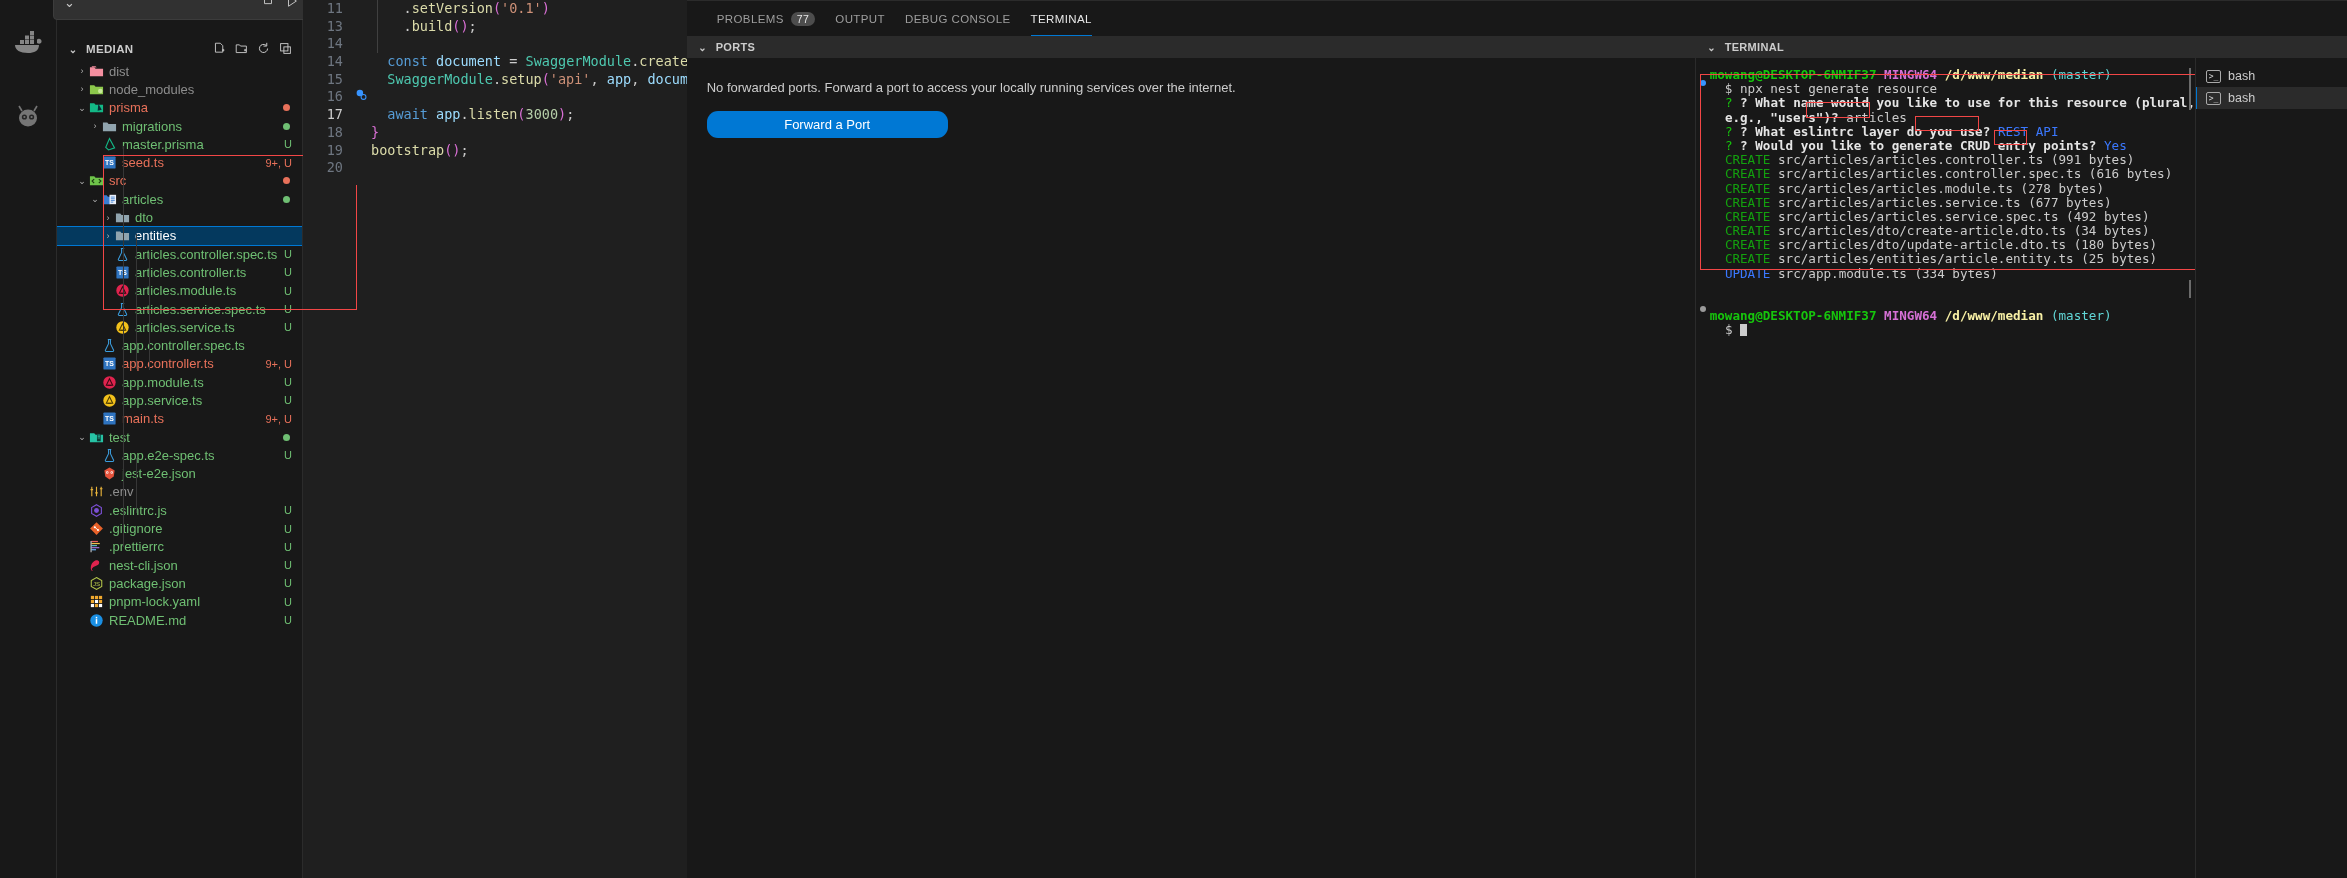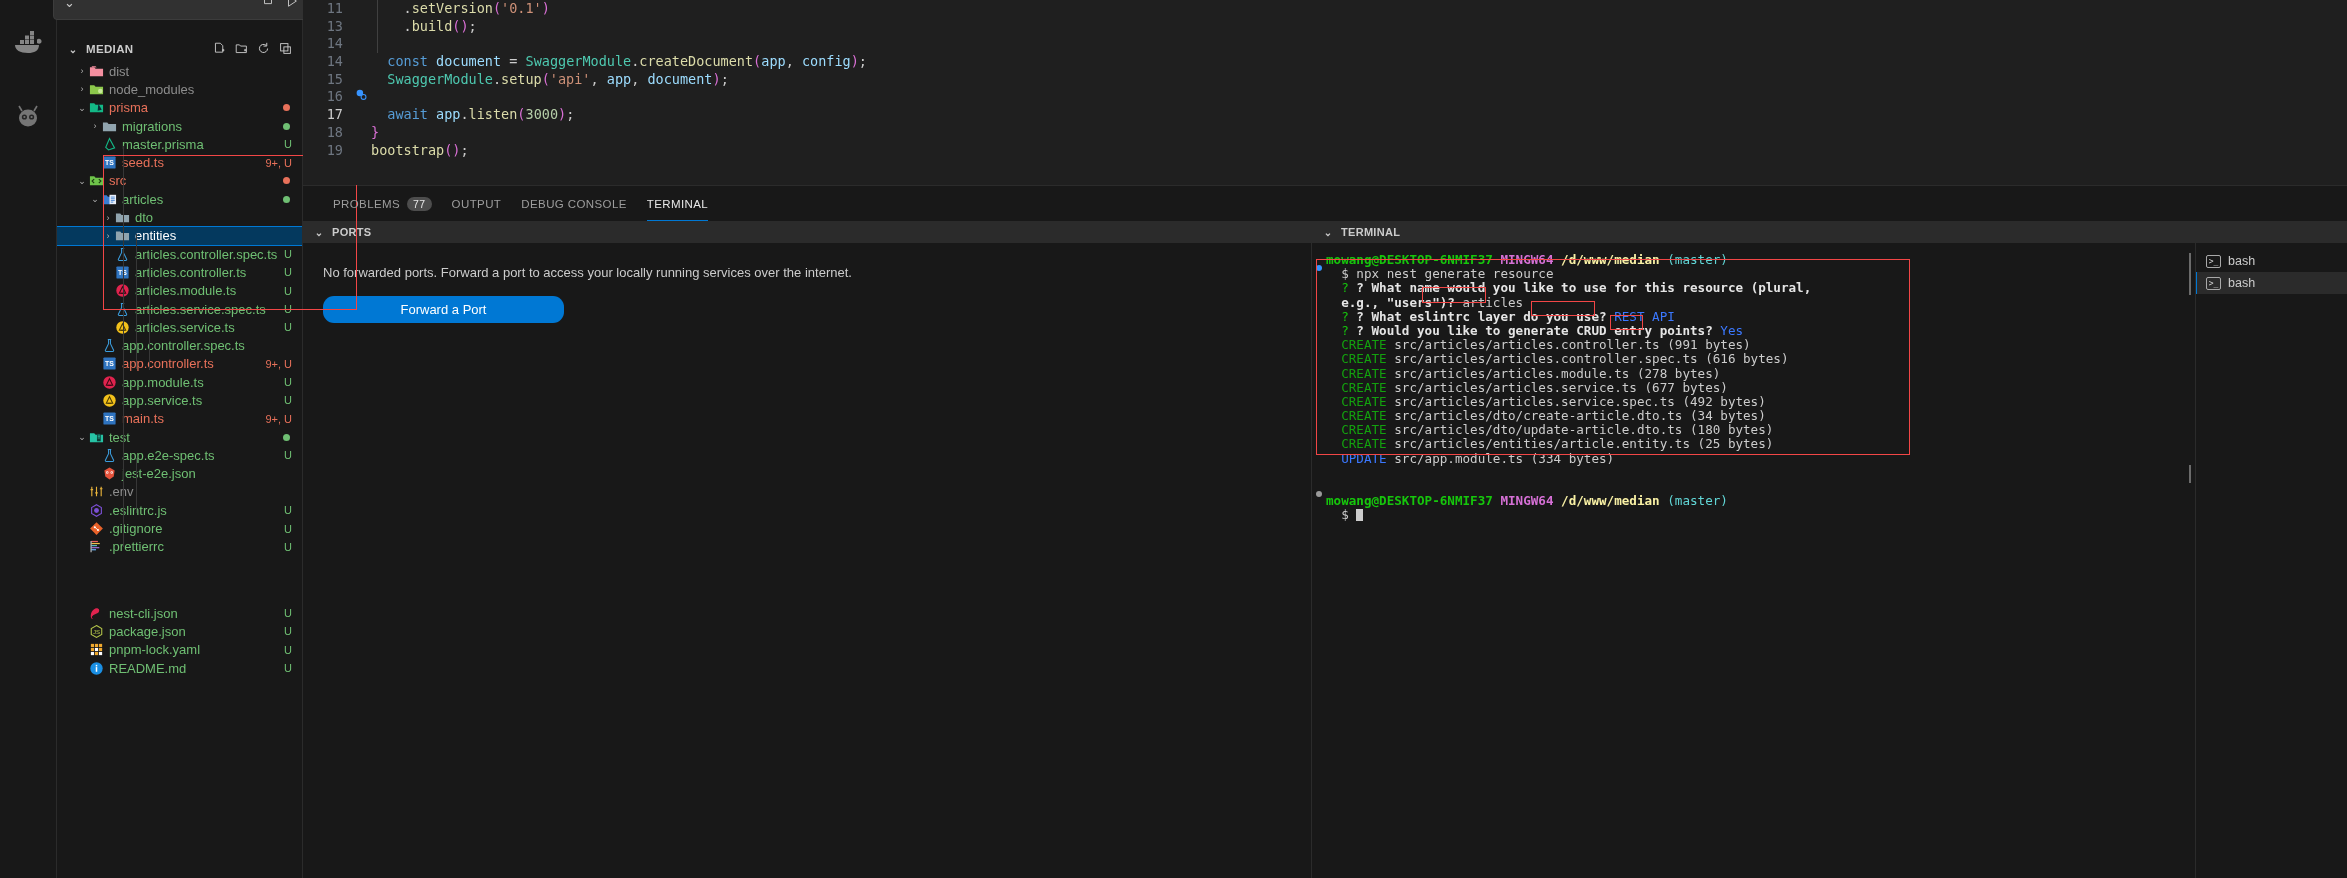--- a/index.html
+++ b/index.html
@@ -67,21 +67,21 @@
   .c-red   { color: #e8715a; }
   .c-gray  { color: #8d8d8d; }
 
   
   .ficon svg { display:block; }
 
   
   .annot { position: absolute; border: 1px solid #f24646; pointer-events: none; }
 
   
-  .main { flex: 1; display: flex; flex-direction: column; min-width: 0; background: #1f1f1f; }
+  .main { flex: 1; display: flex; min-width: 0; background: #1f1f1f; }
   .editor {
     height: 185px; background: #1f1f1f; position: relative; overflow: hidden;
     font-family: "DejaVu Sans Mono", "Liberation Mono", monospace;
     font-size: 13.5px; line-height: 17.7px;
   }
   .code-line { display: flex; height: 17.7px; align-items: center; }
   .ln { width: 52px; text-align: right; color: #6e7681; flex: 0 0 52px; padding-right: 12px; }
   .ln.cur { color: #cccccc; }
   .gutter-glyph { width: 16px; flex: 0 0 16px; }
   .code-text { white-space: pre; }
@@ -542,21 +542,21 @@
                 <rect x="2.5" y="6.4" width="6" height="1.3" fill="#56b6c2"></rect>
                 <rect x="2.5" y="8.6" width="8.5" height="1.3" fill="#a06fd6"></rect>
                 <rect x="2.5" y="10.8" width="5" height="1.3" fill="#61afef"></rect>
                 <path d="M2.2 2v12" stroke="#cfd3d8" stroke-width="1.1"></path>
               </g>
             </svg>
           </span>
           <span class="label c-green">.prettierrc</span>
           <span class="badge c-green">U</span>
         </div>
-        <div class="row" style="padding-left: 19px; margin-top: 48px;">
+        <div class="row" style="padding-left: 19px;">
           <span class="noarrow"></span>
           <span class="ficon">
             <svg width="15" height="15" viewBox="0 0 16 16">
               <path d="M2 9 C3 4 7 1.5 9.5 2.6 c2 .9 1.6 3.4 .3 4.6 C8 8.8 5 8.6 3.4 11 c-.8 1.2 -.2 2.4 1 2.8 C2.6 14.2 1.4 11.8 2 9z" fill="#e0234e"></path>
             </svg>
           </span>
           <span class="label c-green">nest-cli.json</span>
           <span class="badge c-green">U</span>
         </div>
         <div class="row" style="padding-left: 19px;">
@@ -657,20 +657,25 @@
         </div>
         <div class="code-line">
           <span class="ln">18</span>
           <span class="gutter-glyph"></span>
           <span class="code-text"><span class="t-paren">}</span></span>
         </div>
         <div class="code-line">
           <span class="ln">19</span>
           <span class="gutter-glyph"></span>
           <span class="code-text"><span class="t-fn">bootstrap</span><span class="t-paren">()</span><span class="t-pun">;</span></span>
+        </div>
+        <div class="code-line">
+          <span class="ln">20</span>
+          <span class="gutter-glyph"></span>
+          <span class="code-text"></span>
         </div>
         <div style="position: absolute; left: 74px; top: 0px; height: 53px; width: 1px; background: rgb(64, 64, 64);"></div>
       </div>
 
     <div class="panel">
       <div class="panel-tabs" id="panel-tabs">
           <div class="ptab">
             <span>PROBLEMS</span>
             <span class="count-badge">77</span>
           </div>

